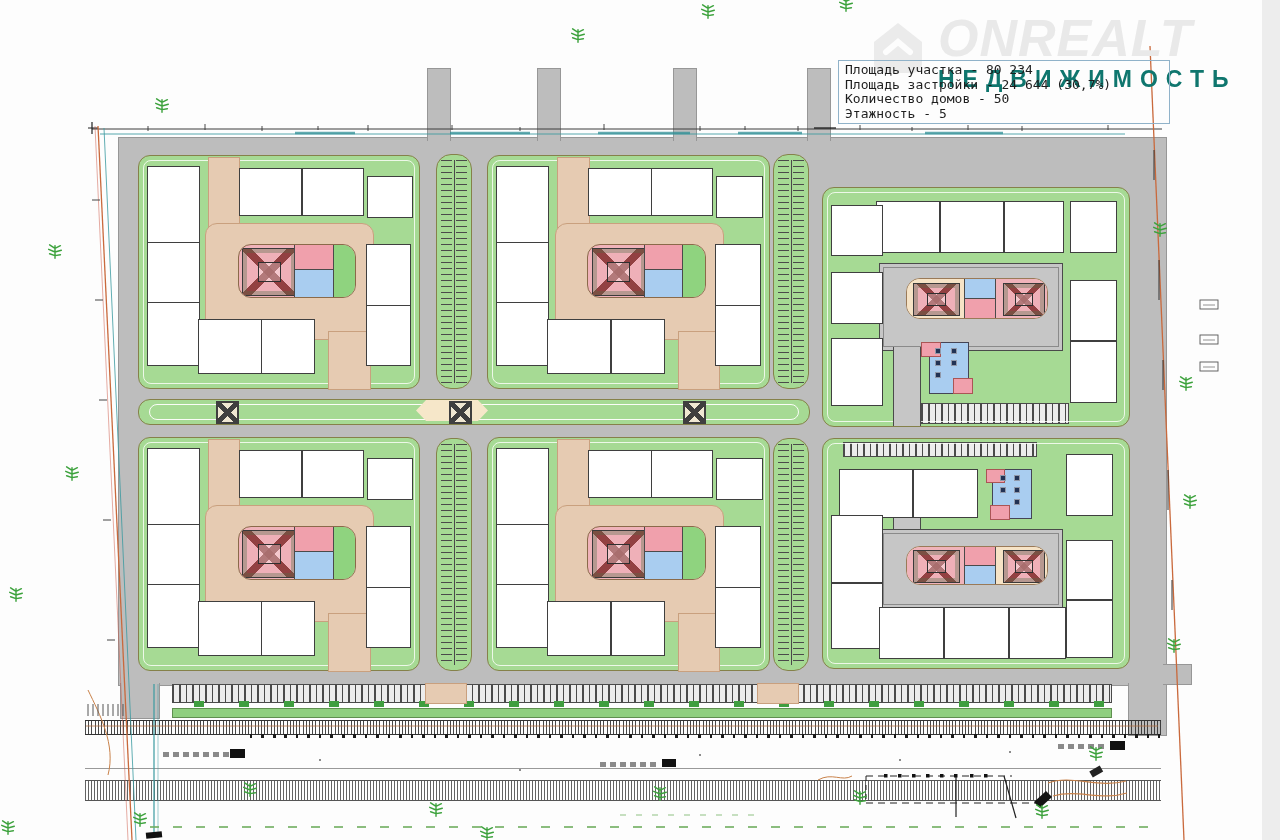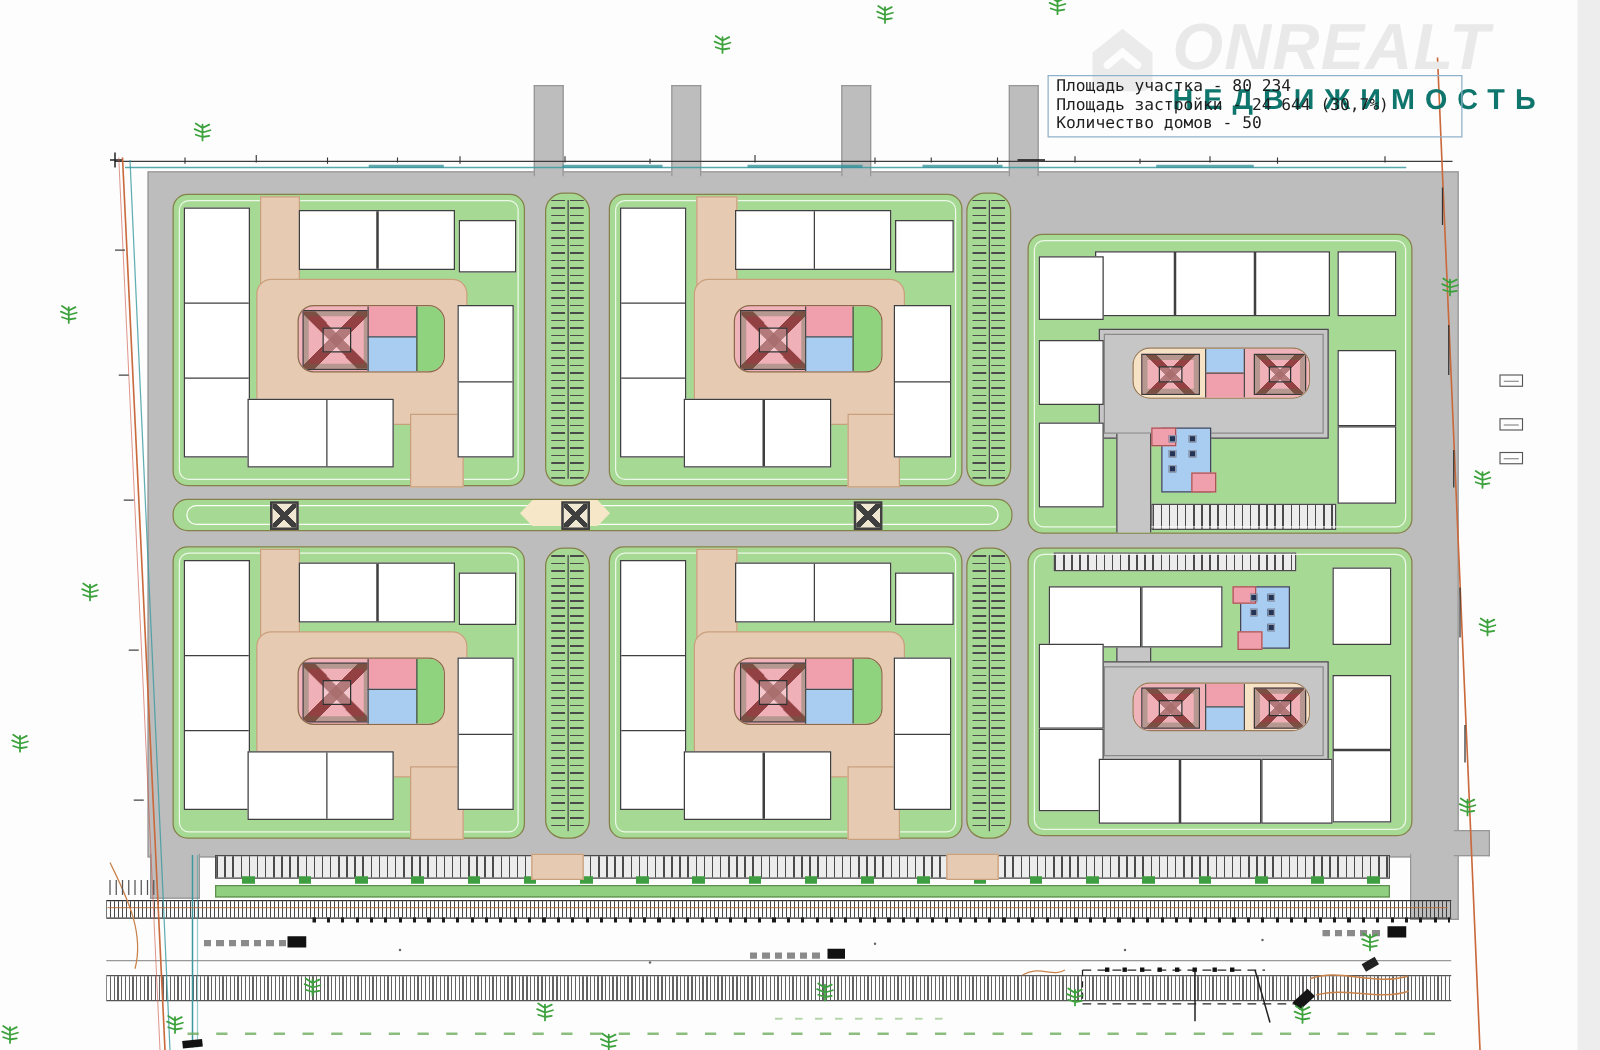--- a/index.html
+++ b/index.html
@@ -412,16 +412,17 @@
     <div style="margin-left:8px">
       <div class="wm-brand">ONREALT</div>
       <div class="wm-tagline">НЕДВИЖИМОСТЬ</div>
     </div>
   </div>
 
   <div class="info-box">
     <div>Площадь участка - 80 234</div>
     <div>Площадь застройки - 24 644 (30,7%)</div>
     <div>Количество домов - 50</div>
+    <div>Этажность - 5</div>
   </div>
 
   <div class="edgeband"></div>
 </div>
 
 </body></html>

